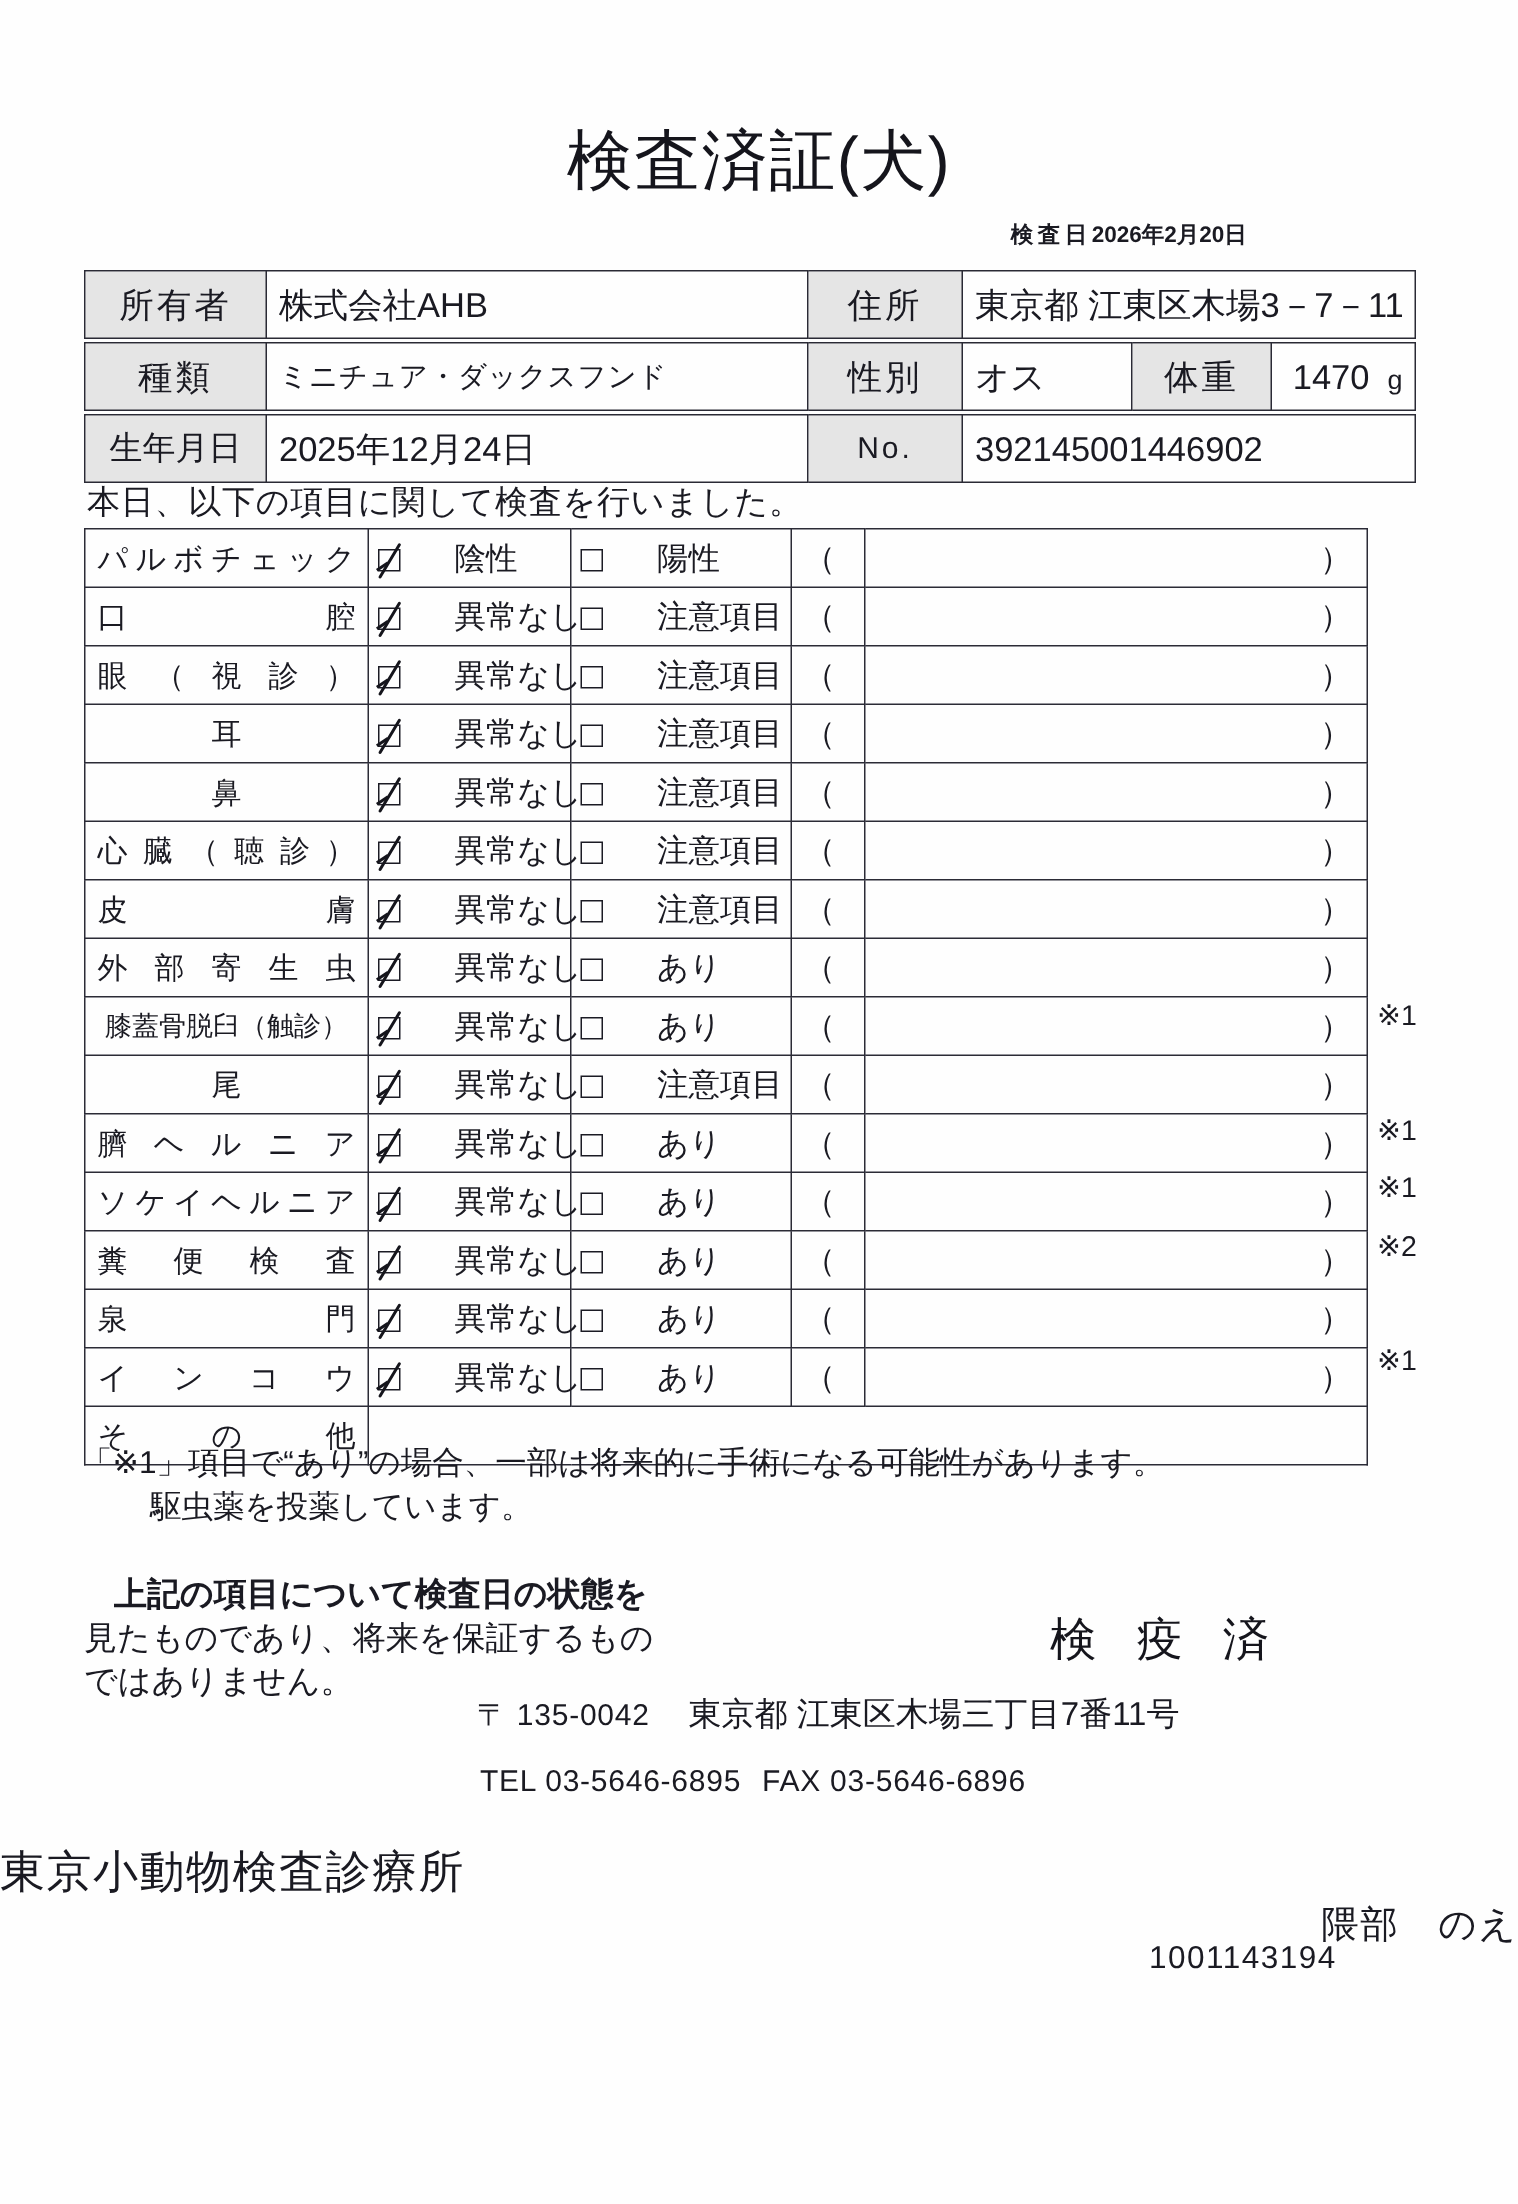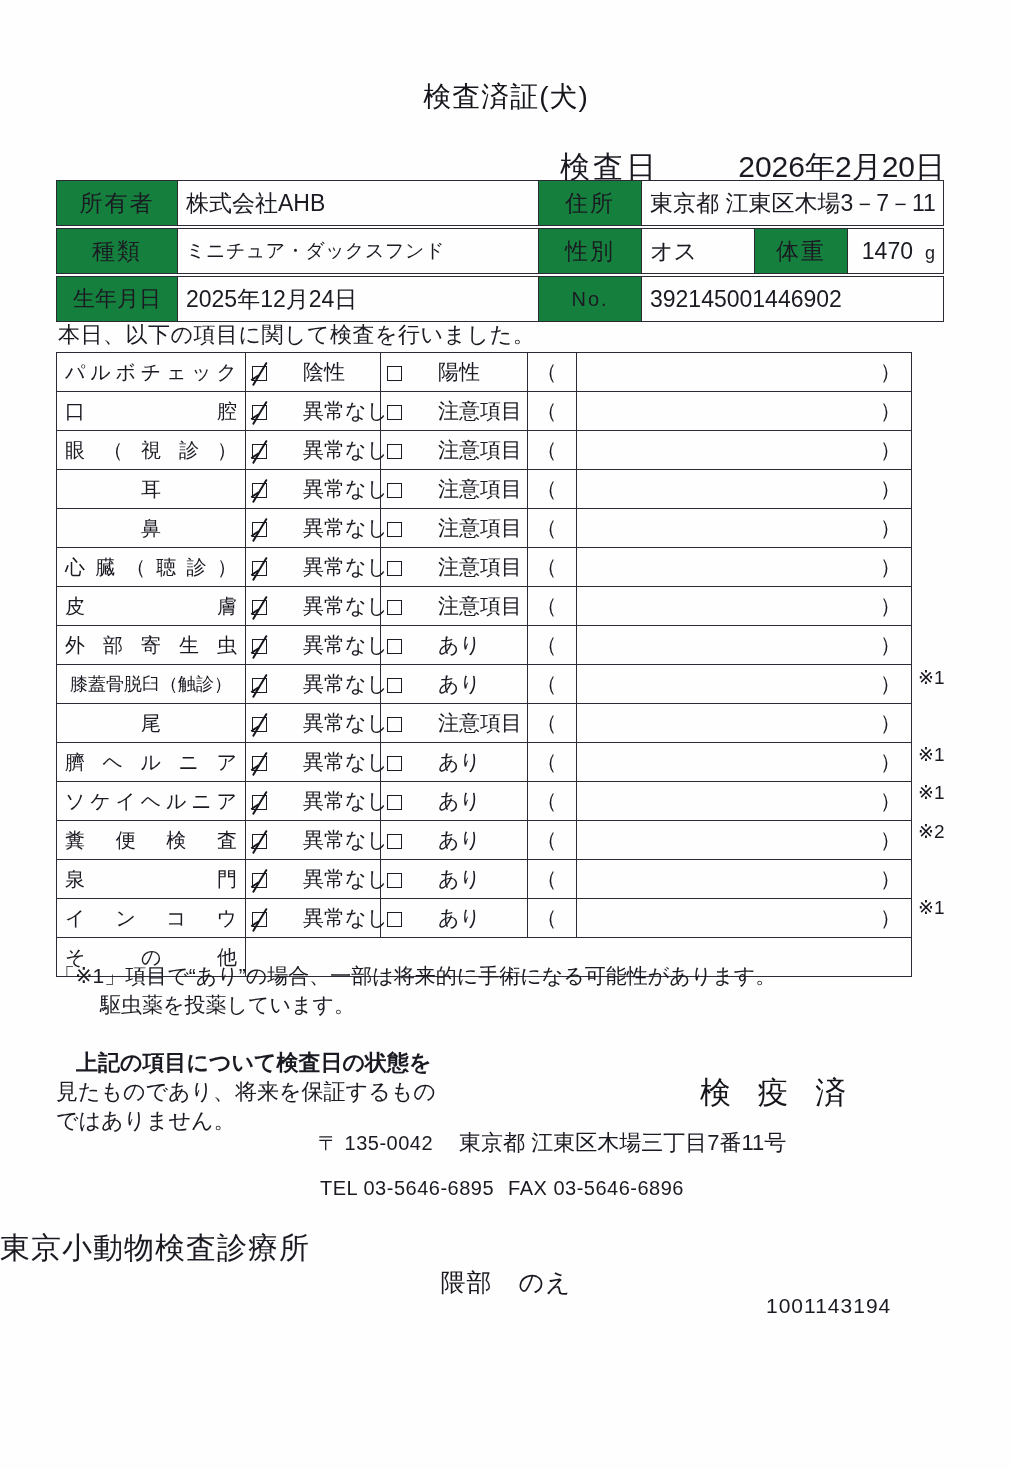--- a/index.html
+++ b/index.html
@@ -21,36 +21,37 @@
     background: #fefefe;
   }
 
   
   .title {
     position: absolute;
     top: 78px;
     left: 0;
     width: 1012px;
     text-align: center;
-    font-size: 28px;
+    font-size: 44px;
     letter-spacing: 1px;
     font-weight: 400;
     color: #15151c;
   }
 
   
   .examdate-row {
     position: absolute;
     top: 147px;
     left: 560px;
     width: 385px;
     display: flex;
-    justify-content: space-between;
+    justify-content: center;
     align-items: baseline;
-    font-size: 30px;
+    font-size: 15px;
+    font-weight: bold;
   }
   .examdate-label { letter-spacing: 3px; }
   .examdate-value { letter-spacing: 0px; }
 
   
   .info-table {
     position: absolute;
     left: 56px;
     width: 888px;
     border-collapse: collapse;
@@ -61,21 +62,21 @@
     border: 1.6px solid #2a2a35;
     height: 44px;
     padding: 0 8px;
     vertical-align: middle;
     white-space: nowrap;
     overflow: hidden;
   }
   .info-table .lbl {
     text-align: center;
     letter-spacing: 2px;
-    background: #15803d;
+    background: #e5e5e5;
   }
   .info-table .lbl.tight { letter-spacing: 0px; font-size: 22px; }
   #owner-table { top: 180px; }
   #animal-table { top: 228px; }
   #birth-table  { top: 276px; }
 
   .val-small { font-size: 19px; letter-spacing: 0.5px; }
   .weight-cell {
     text-align: right;
     padding-right: 10px;
@@ -235,21 +236,21 @@
     width: 1012px;
     font-size: 30px;
     letter-spacing: 1px;
     font-family: Liberation Mono, monospace;
   }
   .vet-name {
     position: absolute;
     top: 1266px;
     left: 0;
     width: 1012px;
-    text-align: center;
+    text-align: right;
     font-size: 25px;
     letter-spacing: 1px;
   }
   .doc-number {
     position: absolute;
     top: 1294px;
     left: 766px;
     font-size: 21px;
     letter-spacing: 1px;
   }

